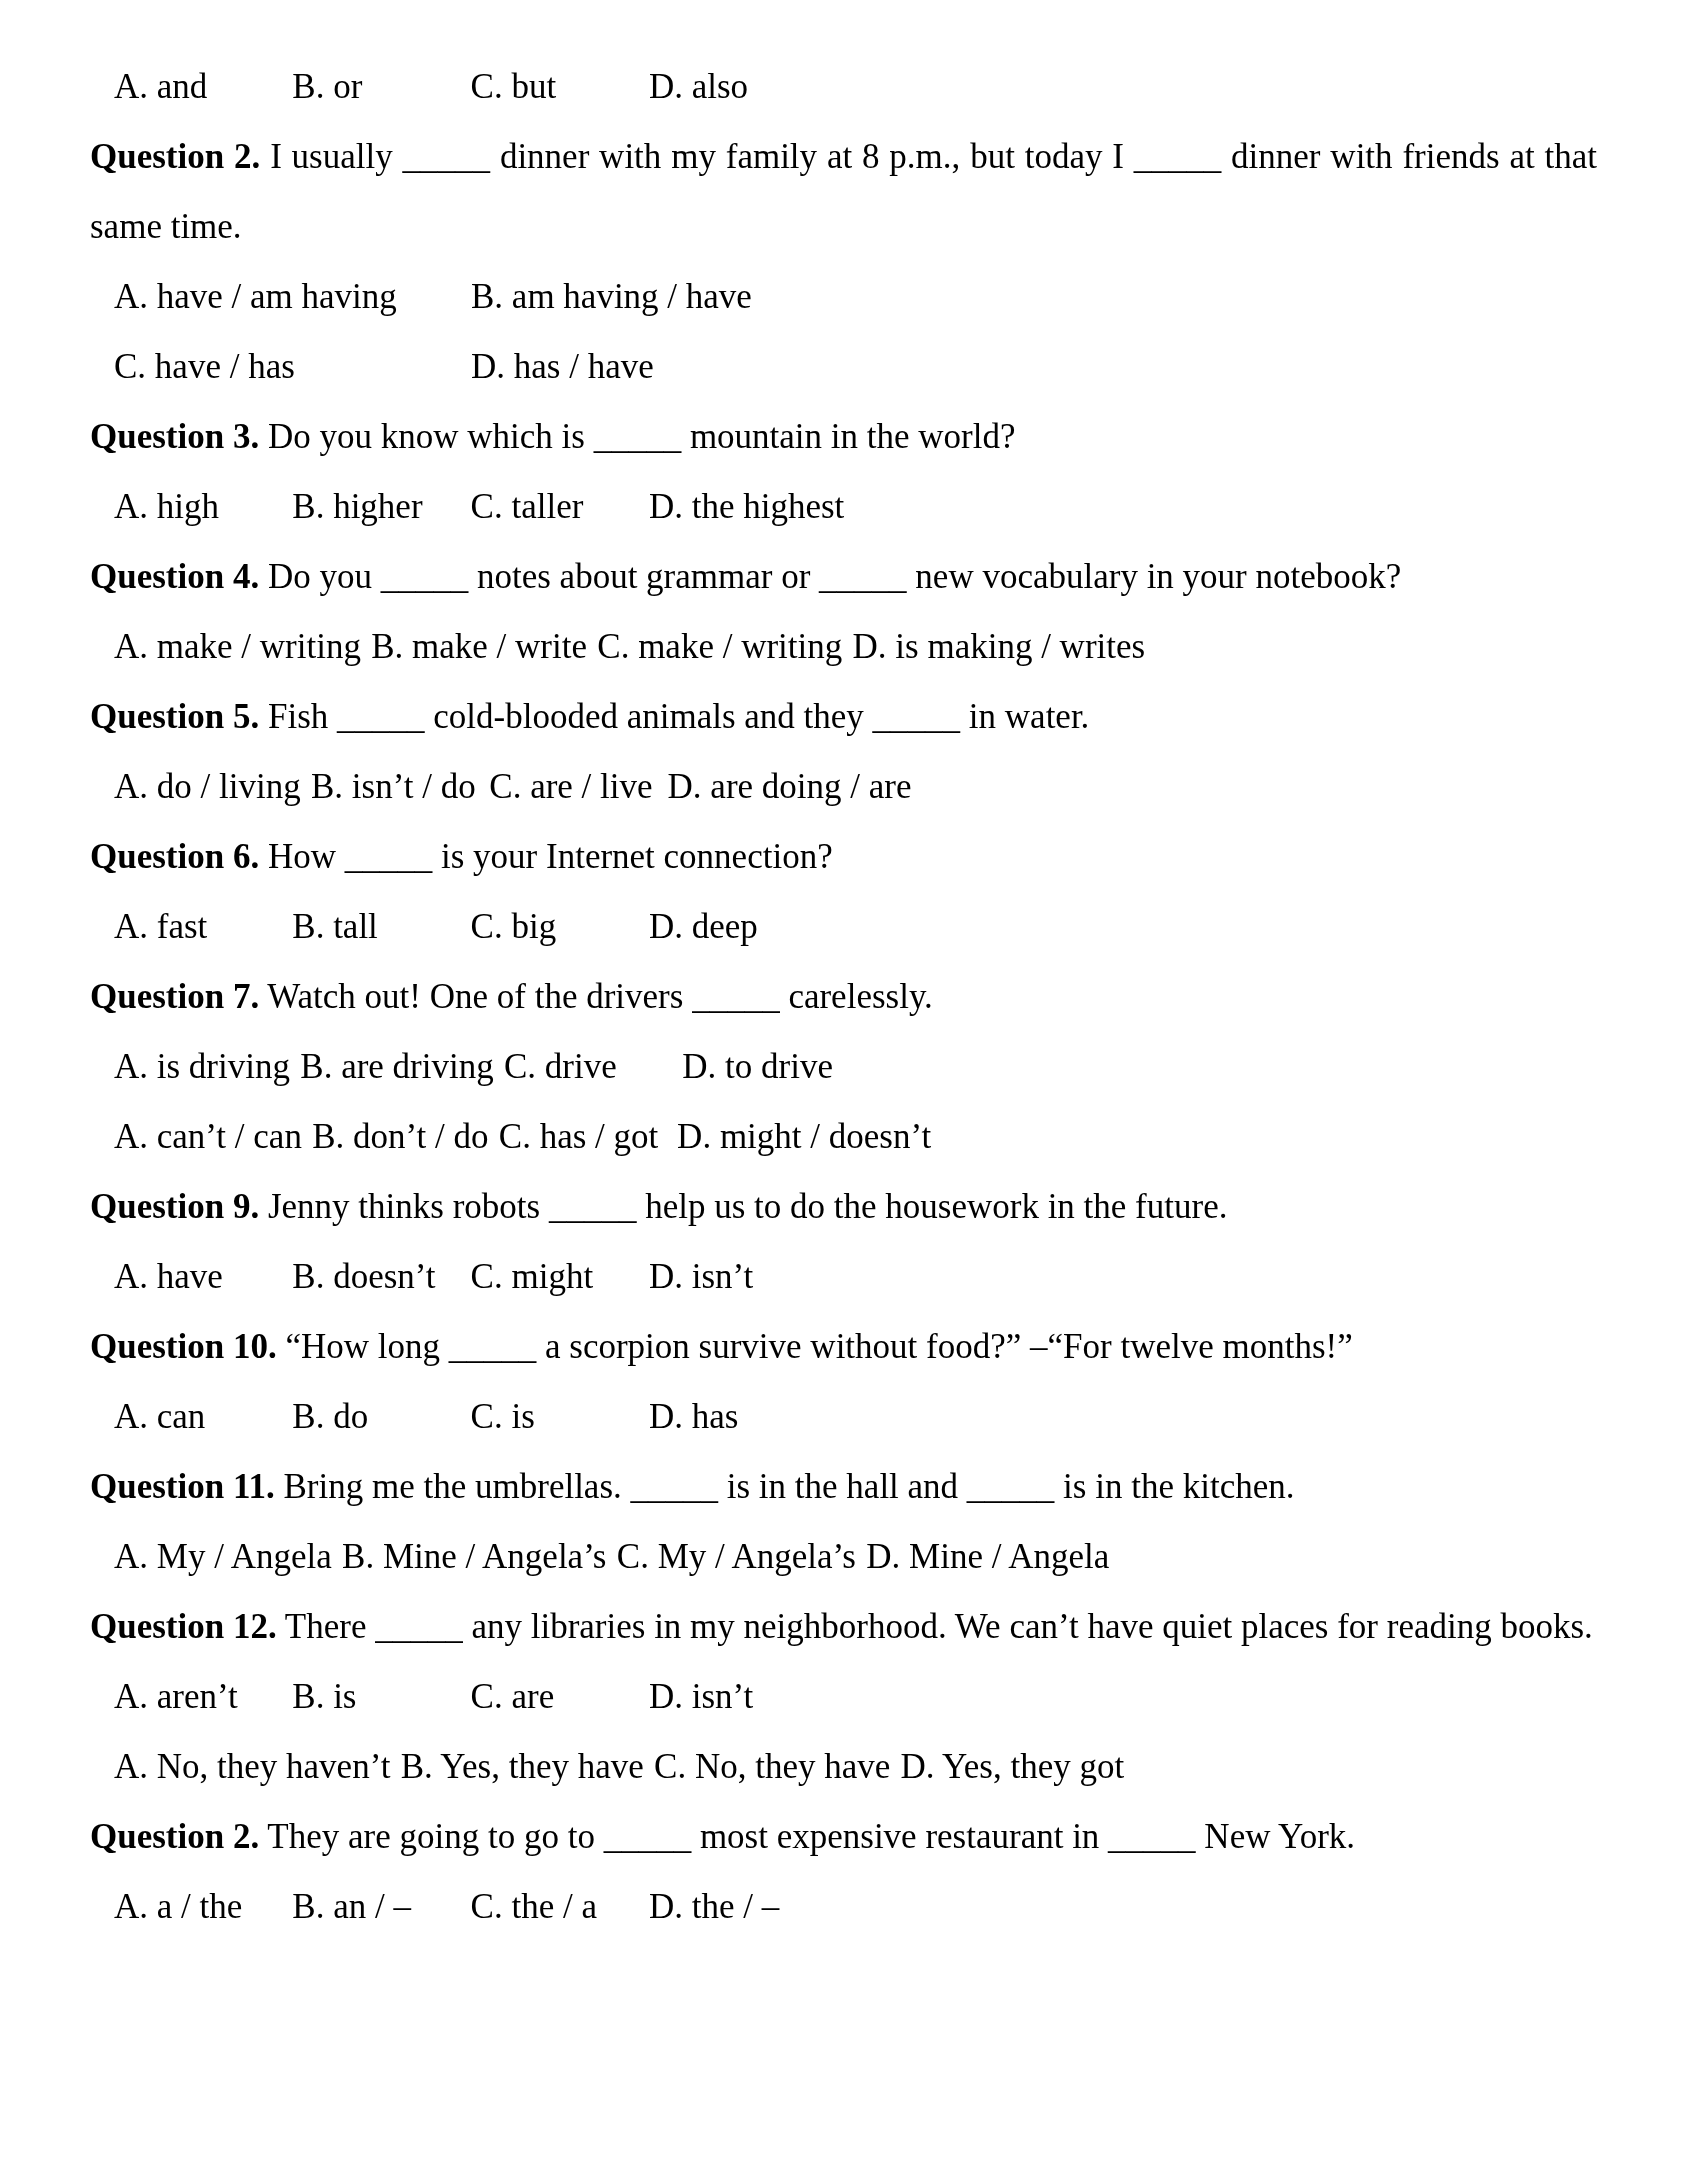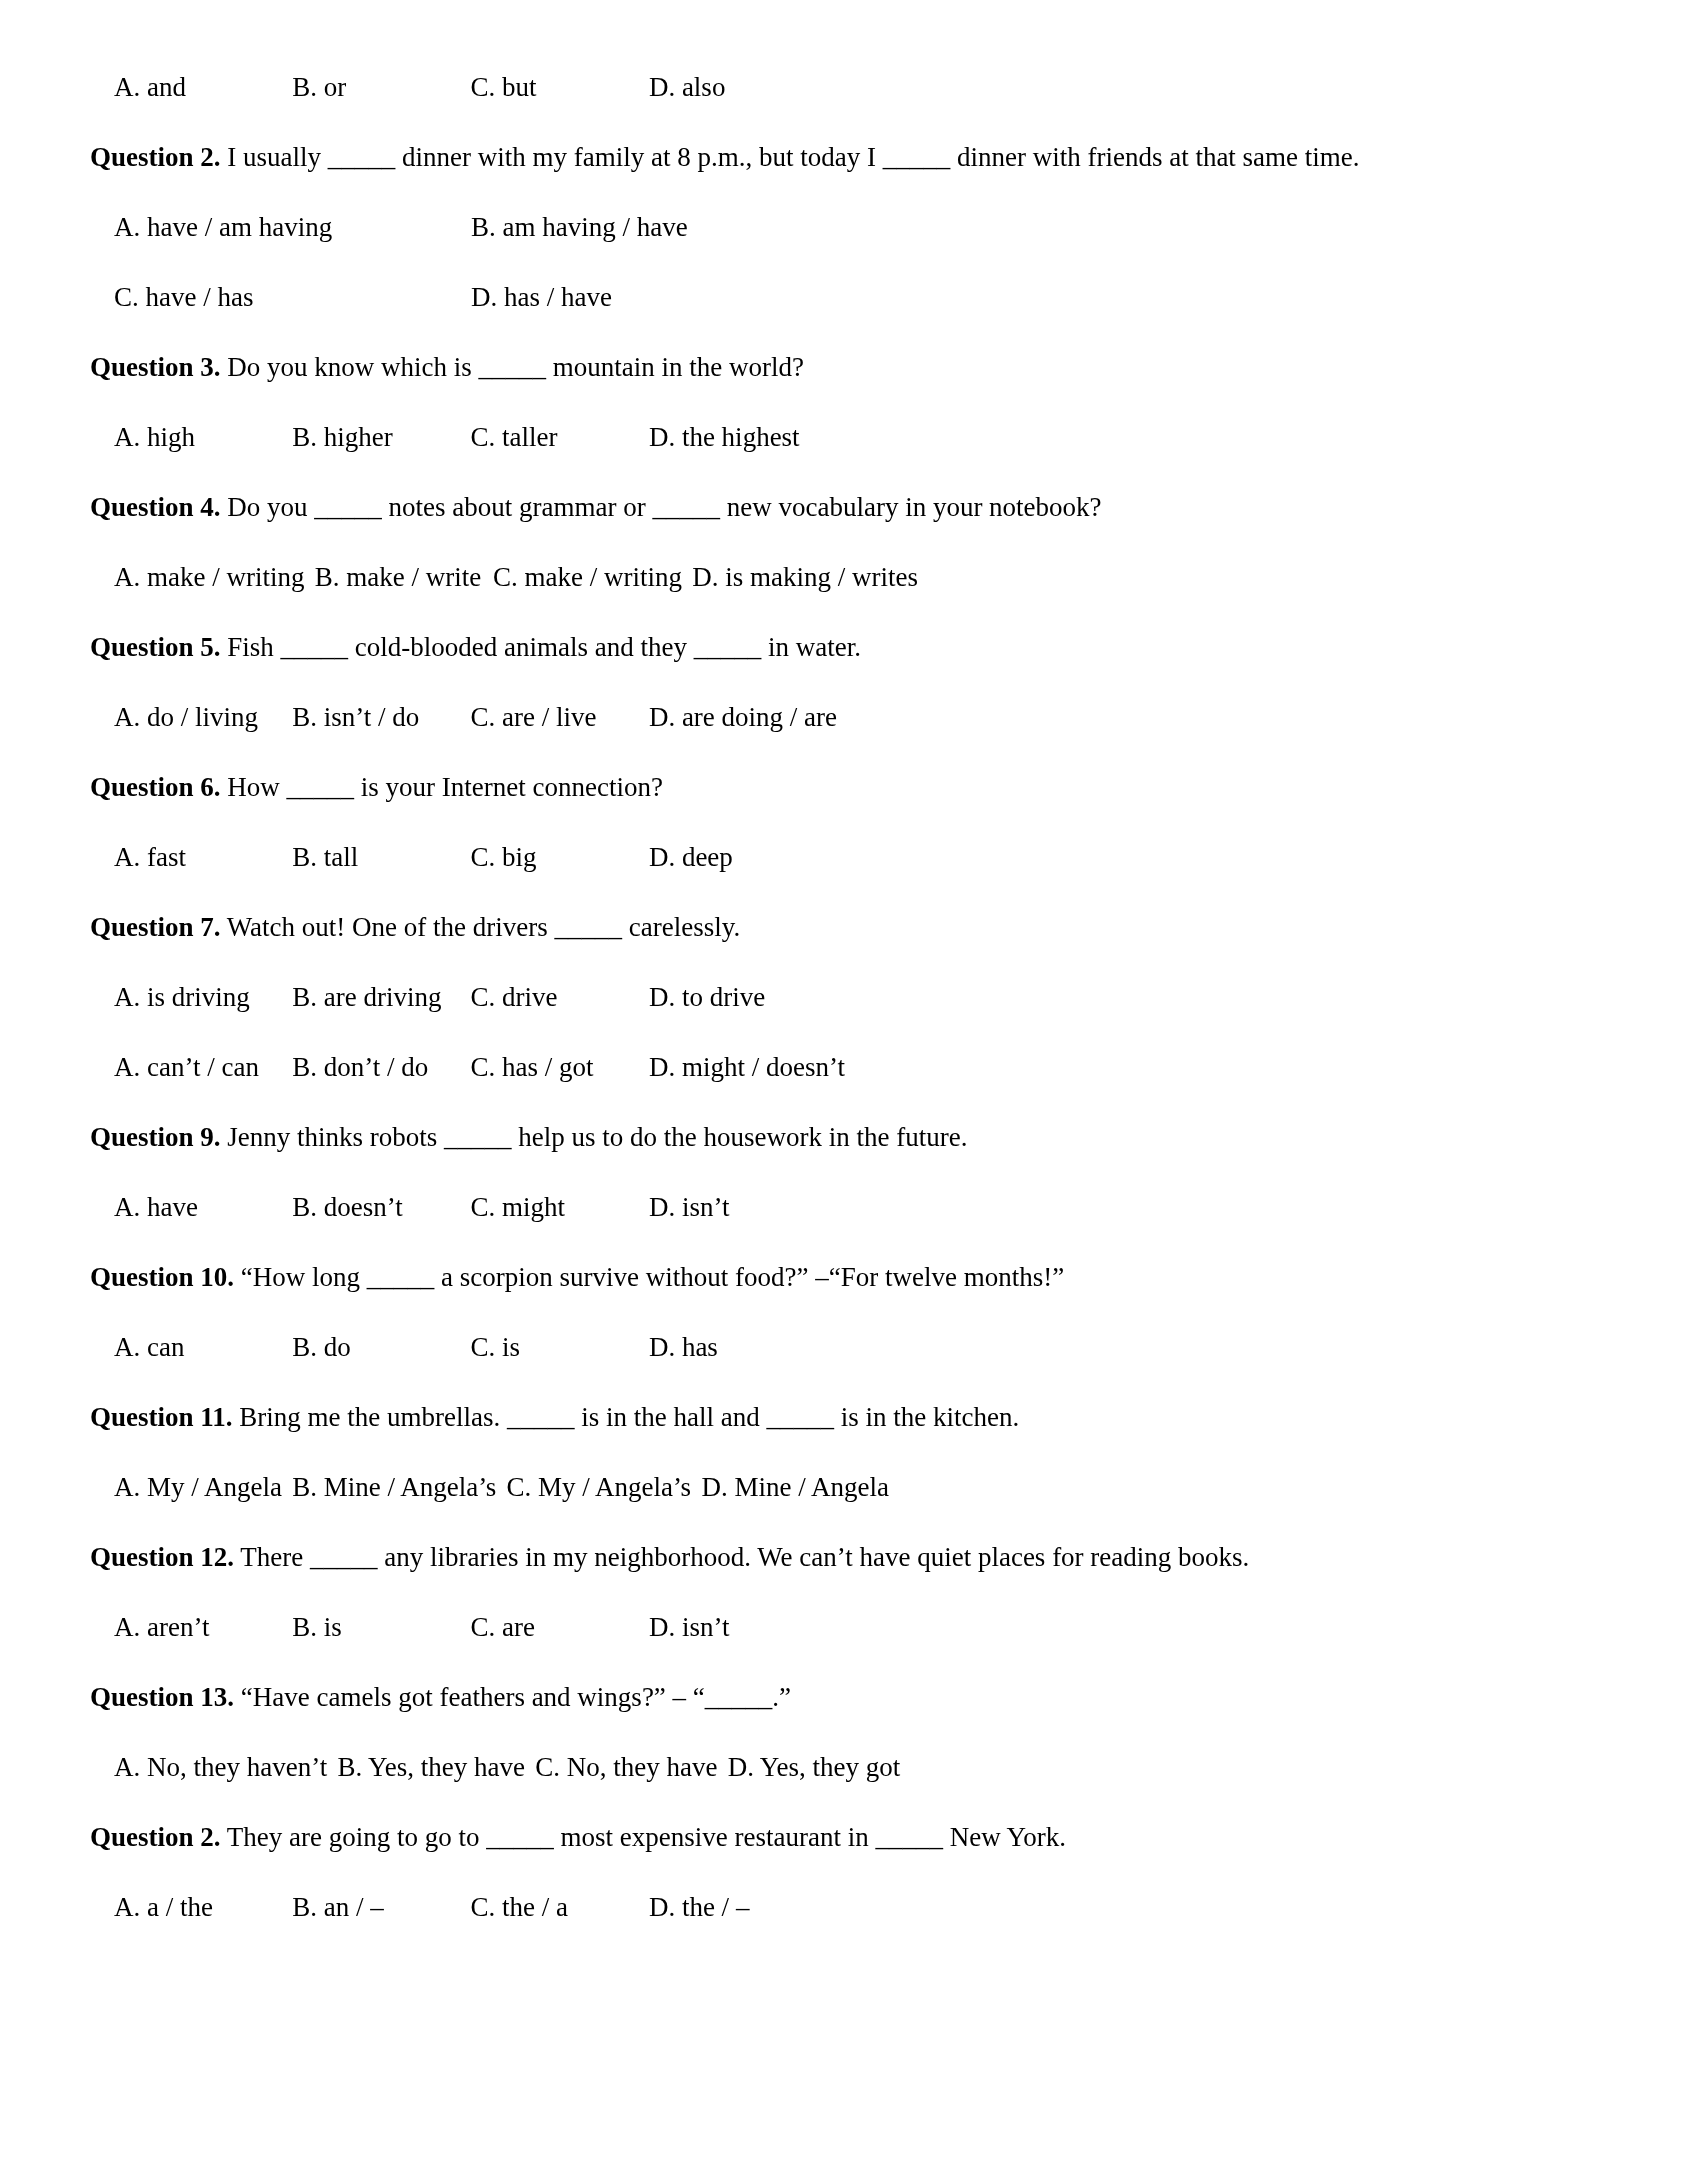--- a/index.html
+++ b/index.html
@@ -6,21 +6,21 @@
   html, body { background: #ffffff; }
   body {
     width: 1687px;
     height: 2183px;
     overflow: hidden;
     color: #000000;
     font-family: "Liberation Serif", "DejaVu Serif", serif;
   }
   #doc {
     padding: 52px 90px 0 90px;
-    font-size: 27px;
+    font-size: 35px;
   }
   .stem {
     line-height: 70px;
     text-align: left;
   }
   .stem.justify { text-align: justify; }
   .stem b { font-weight: 700; }
   .opts {
     line-height: 70px;
     padding-left: 24px;
@@ -152,21 +152,20 @@
     <p class="stem justify"><b>Question 12.</b> <span>There _____ any libraries in my neighborhood. We can’t have quiet places for reading books.</span></p>
     <div class="opts opts4">
       <span class="opt">A. aren’t</span>
       <span class="opt">B. is</span>
       <span class="opt">C. are</span>
       <span class="opt">D. isn’t</span>
     </div>
   </div>
 
   <div class="question">
-    <p class="stem"><b>Question 13.</b> <span>“Have camels got feathers and wings?” – “_____.”</span></p>
     <div class="opts opts4">
       <span class="opt">A. No, they haven’t</span>
       <span class="opt">B. Yes, they have</span>
       <span class="opt">C. No, they have</span>
       <span class="opt">D. Yes, they got</span>
     </div>
   </div>
 
   <div class="question">
     <p class="stem"><b>Question 2.</b> <span>They are going to go to _____ most expensive restaurant in _____ New York.</span></p>

